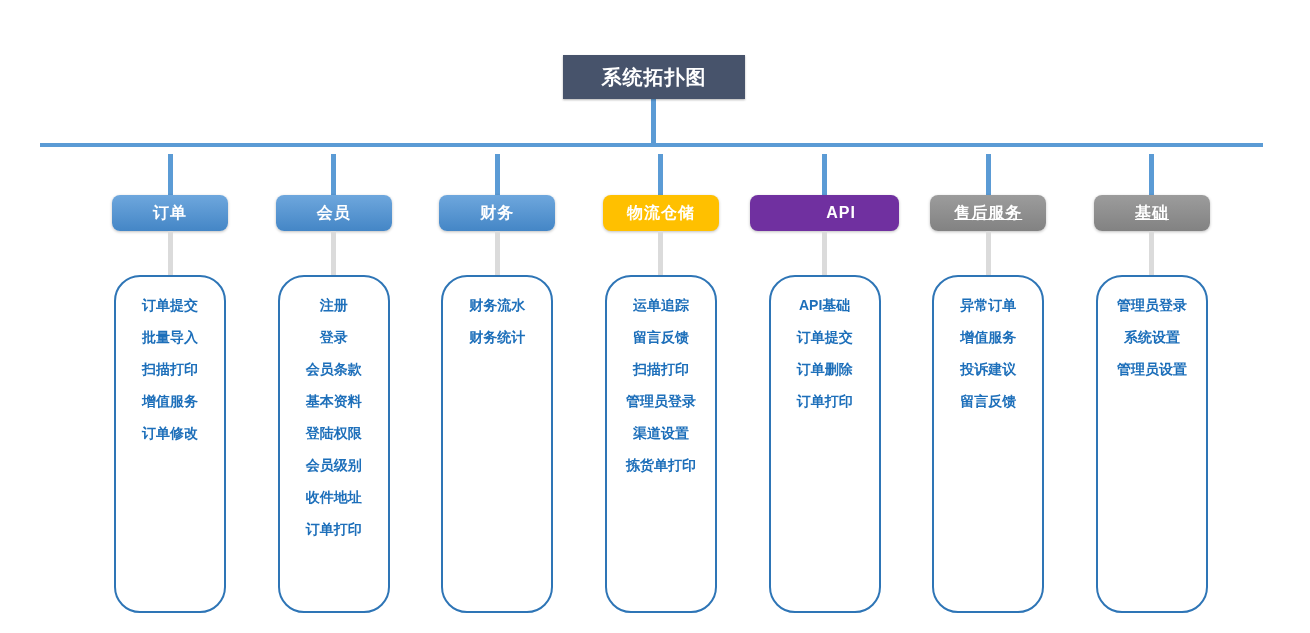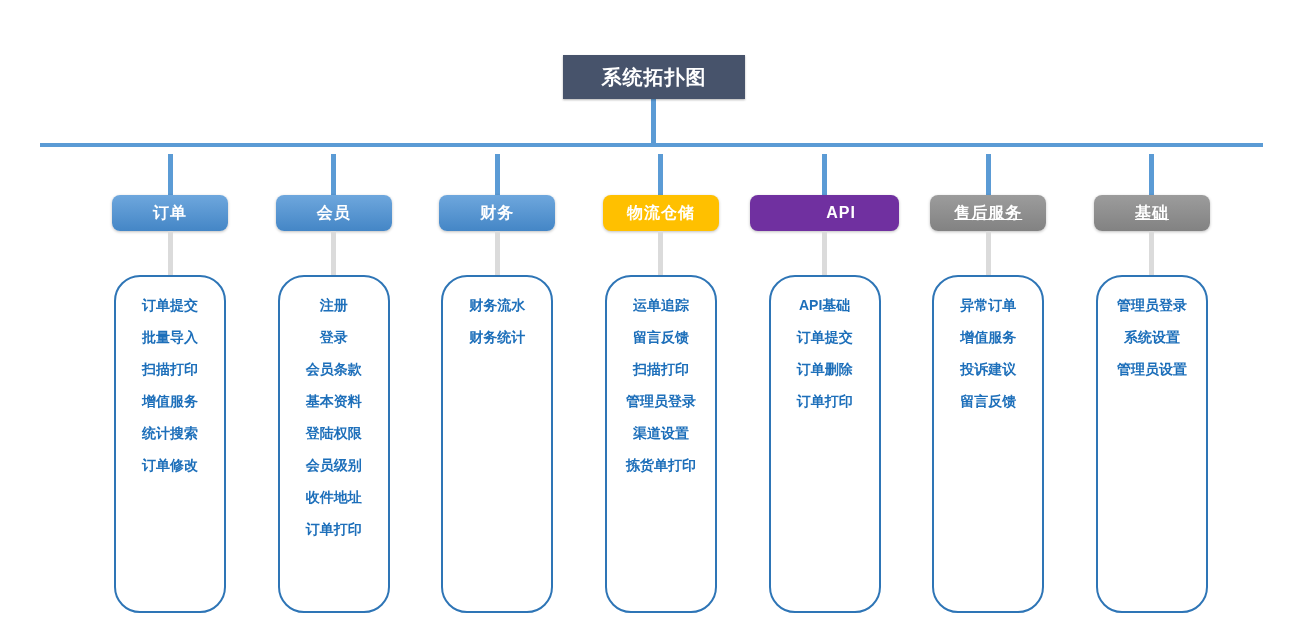--- a/index.html
+++ b/index.html
@@ -77,21 +77,20 @@
   <div class="columns">
   <div class="branch">
     <div class="stub-blue"></div>
     <div class="hdr hdr-blue">订单</div>
     <div class="stub-gray"></div>
     <div class="box">
           <div class="item">订单提交</div>
           <div class="item">批量导入</div>
           <div class="item">扫描打印</div>
           <div class="item">增值服务</div>
-          <div class="item">统计搜索</div>
           <div class="item">订单修改</div>
         </div>
   </div>
 
   <div class="branch">
     <div class="stub-blue"></div>
     <div class="hdr hdr-blue">会员</div>
     <div class="stub-gray"></div>
     <div class="box">
           <div class="item">注册</div>

